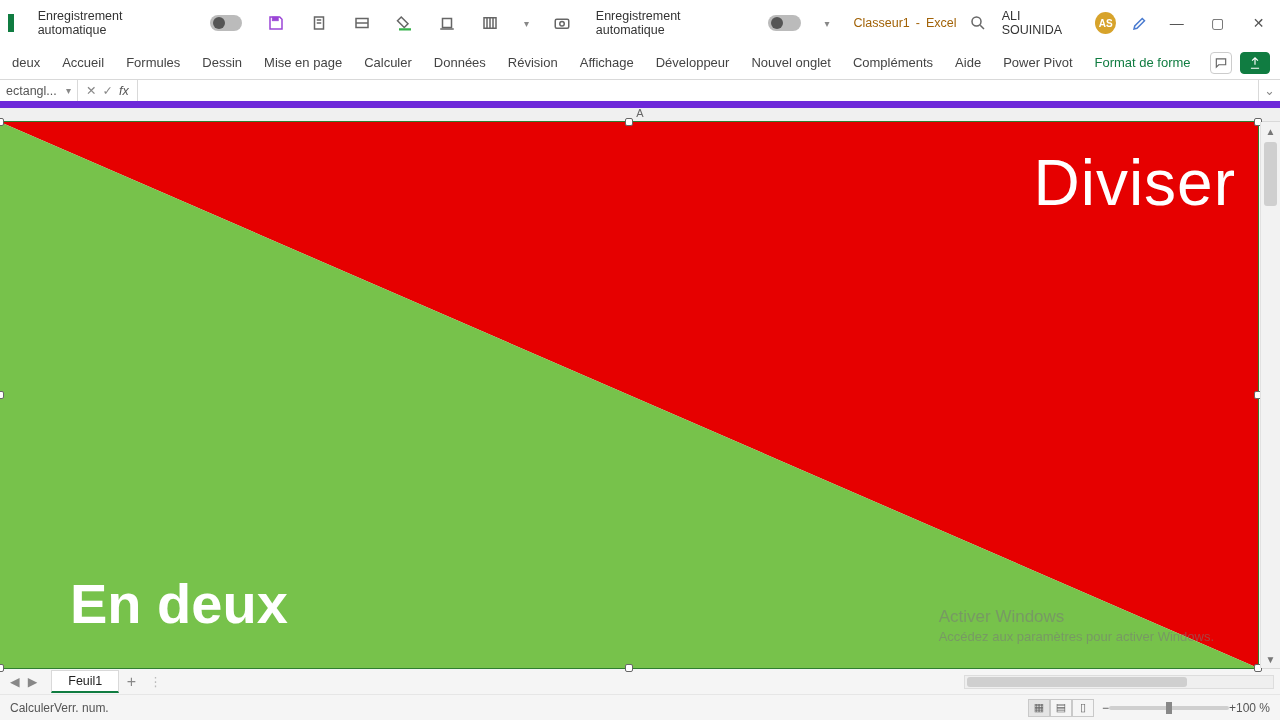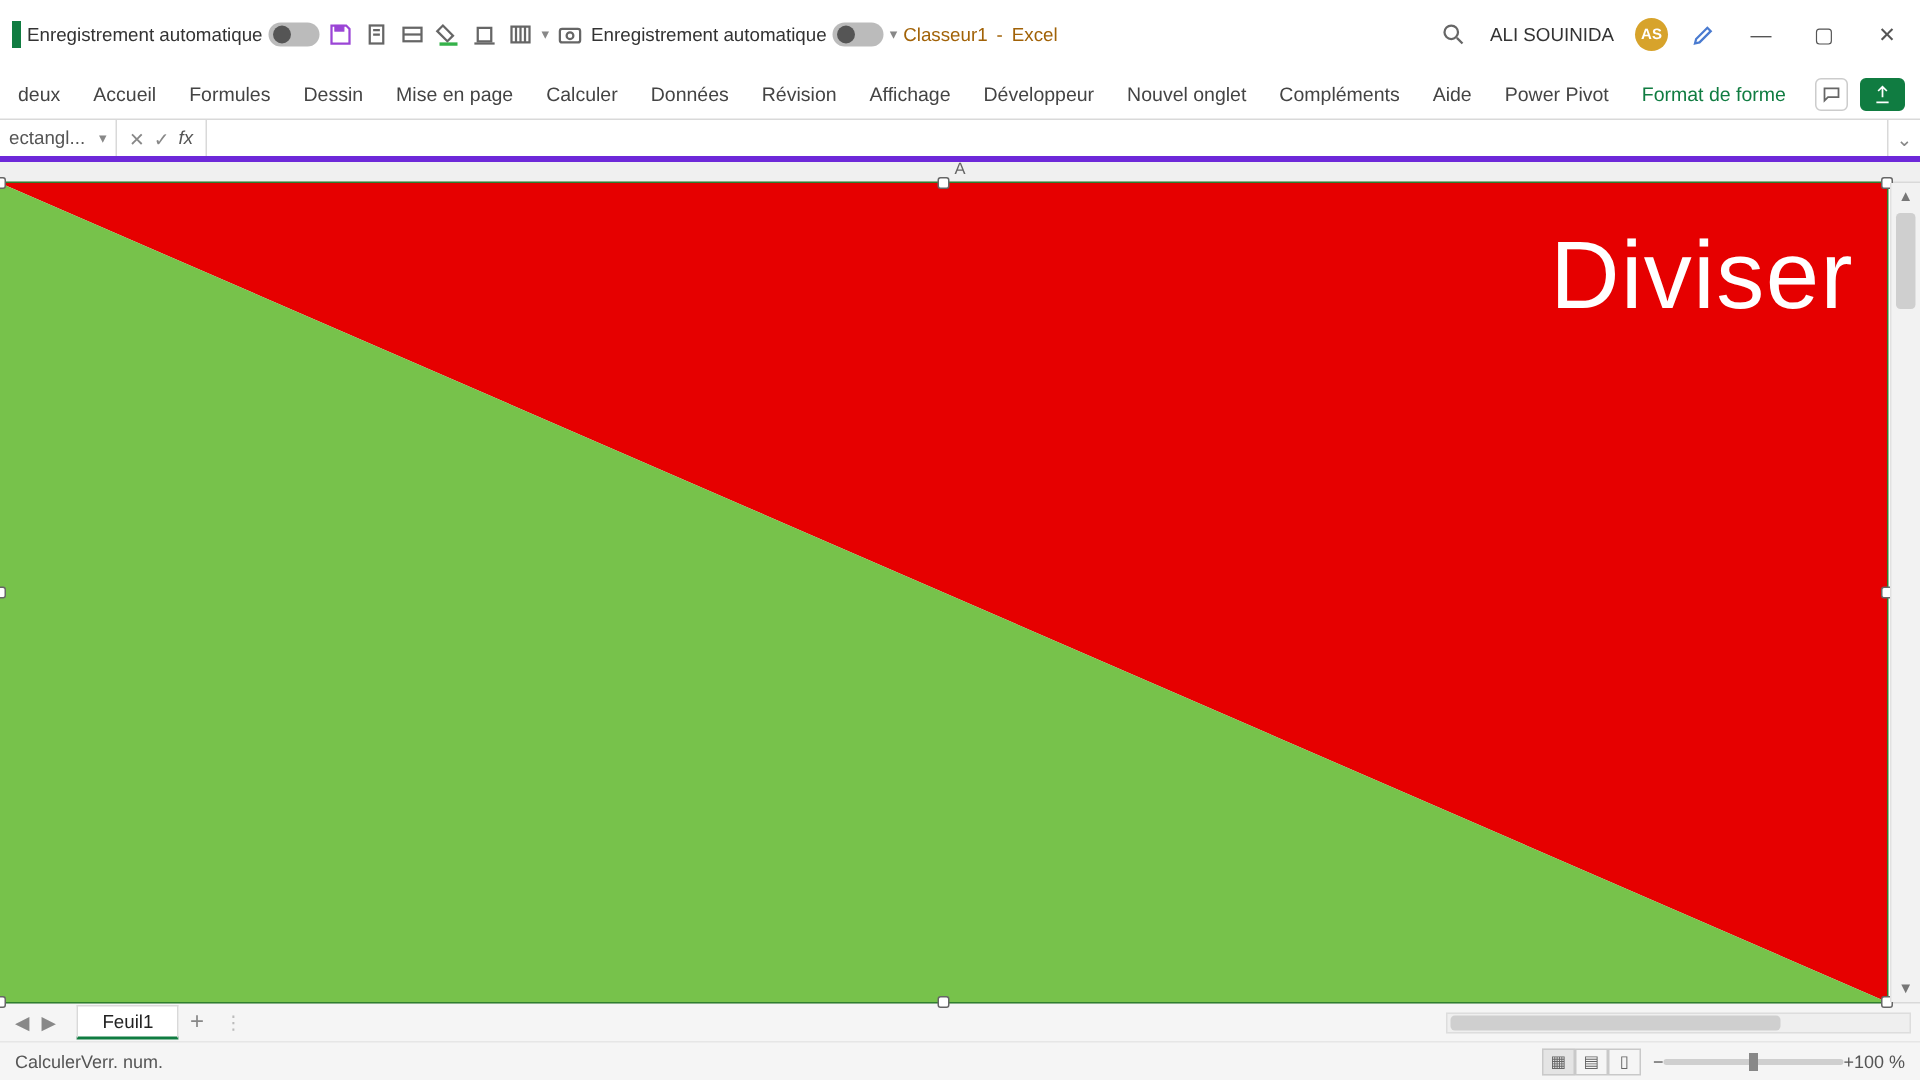--- a/index.html
+++ b/index.html
@@ -9,21 +9,21 @@
   .qat {
     height: 46px;
     display: flex;
     align-items: center;
     padding: 0 8px;
     background: #fff;
     font-size: 12.5px;
     color: #333;
     gap: 6px;
   }
-  .qat .left   { display:flex; align-items:center; gap:4px; }
+  .qat .left   { display:flex; align-items:center; gap:24px; }
   .qat .spacer { flex: 1; }
   .qat .right  { display:flex; align-items:center; gap:14px; }
   .app-stripe { width:6px; height:18px; background:#107c41; }
   .toggle {
     width:34px; height:16px; border-radius:9px; background:#bbb;
     position:relative; display:inline-block;
   }
   .toggle::after{
     content:""; position:absolute; width:12px; height:12px; background:#555;
     border-radius:50%; top:2px; left:3px;
@@ -51,21 +51,21 @@
     position: relative;
   }
   .ribbon .tab { padding:6px 10px; cursor:default; white-space:nowrap; }
   .ribbon .tab.context { color:#107c41; }
   .ribbon .endcap { margin-left:auto; display:flex; align-items:center; gap:8px; padding-right:8px; }
   .endcap .box { width:22px; height:22px; border:1px solid #ccc; border-radius:4px; display:flex; align-items:center; justify-content:center; font-size:12px; color:#666; }
   .endcap .share { background:#107c41; border-color:#107c41; color:#fff; width:30px; }
 
   
   .formulabar {
-    height:28px; display:flex; align-items:stretch; border-bottom:4px solid #6d28d9;
+    height:28px; display:flex; align-items:stretch; border-bottom:7px solid #6d28d9;
     font-size:12.5px; color:#555; background:#fff;
   }
   .namebox {
     width:78px; display:flex; align-items:center; justify-content:space-between;
     padding:0 6px; border-right:1px solid #d9d9d9;
   }
   .fx-group { display:flex; align-items:center; gap:6px; padding:0 8px; border-right:1px solid #d9d9d9; color:#888; }
   .fx-group .fx { font-style:italic; color:#555; }
   .formula-input { flex:1; border:none; outline:none; padding:0 8px; font-size:13px; }
   .formula-expand { width:22px; display:flex; align-items:center; justify-content:center; border-left:1px solid #d9d9d9; color:#888; }
@@ -282,31 +282,36 @@
 </div>
 
 <div class="canvas-wrap">
   <div class="canvas">
     <svg class="tri-svg" viewBox="0 0 1258 546" preserveAspectRatio="none">
       <polygon points="0,0 1258,0 1258,546" fill="#e60000"></polygon>
       <polygon points="0,0 1258,546 0,546" fill="#77c24b"></polygon>
     </svg>
 
     <div class="txt-diviser">Diviser</div>
+    <div class="txt-endeux">En deux</div>
 
 
     <div class="handle" style="left:0%;   top:0%"></div>
     <div class="handle" style="left:50%;  top:0%"></div>
     <div class="handle" style="left:100%; top:0%"></div>
     <div class="handle" style="left:0%;   top:50%"></div>
     <div class="handle" style="left:100%; top:50%"></div>
     <div class="handle" style="left:0%;   top:100%"></div>
     <div class="handle" style="left:50%;  top:100%"></div>
     <div class="handle" style="left:100%; top:100%"></div>
 
+    <div class="watermark">
+      <div class="t1">Activer Windows</div>
+      <div>Accédez aux paramètres pour activer Windows.</div>
+    </div>
   </div>
 
   <div class="vscroll">
     <div class="arrow">▲</div>
     <div class="track">
         <div class="thumb"></div>
       </div>
     <div class="arrow" style="position:absolute;bottom:0;width:100%">▼</div>
   </div>
 </div>

